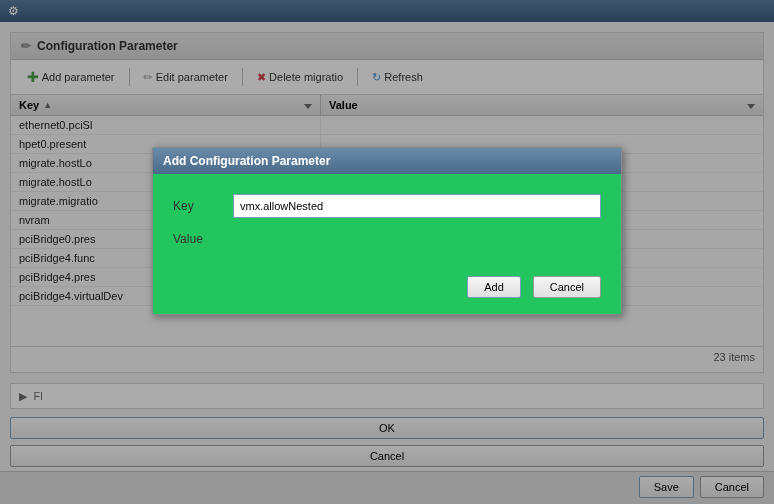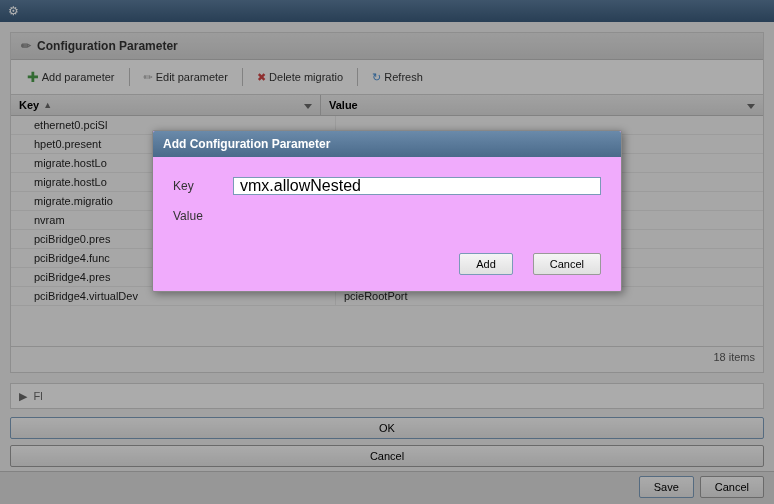--- a/index.html
+++ b/index.html
@@ -134,21 +134,20 @@
 
     .table-row .cell-key {
       width: 310px;
       padding: 3px 8px;
       font-size: 11px;
       border-right: 1px solid #e0e0e0;
       overflow: hidden;
       text-overflow: ellipsis;
       white-space: nowrap;
       color: #222;
-      margin-left: 15px;
     }
 
     .table-row .cell-value {
       flex: 1;
       padding: 3px 8px;
       font-size: 11px;
       color: #222;
     }
 
     .status-bar {
@@ -205,25 +204,26 @@
       top: 0; left: 0; right: 0; bottom: 0;
       background: rgba(0,0,0,0.3);
       display: flex;
       align-items: flex-start;
       justify-content: center;
       padding-top: 130px;
       z-index: 100;
     }
 
     .modal {
-      background: #f0abfc;
+      background: #22c55e;
       border: 1px solid #888;
       box-shadow: 2px 2px 8px rgba(0,0,0,0.4);
       width: 470px;
       border-radius: 2px;
+      margin-top: 17px;
     }
 
     .modal-title-bar {
       background: linear-gradient(to bottom, #6a8aaa, #4a6a8a);
       color: #fff;
       padding: 6px 10px;
       font-size: 12px;
       font-weight: bold;
       border-radius: 2px 2px 0 0;
     }
@@ -239,32 +239,32 @@
     }
 
     .form-label {
       width: 60px;
       font-size: 12px;
       color: #333;
     }
 
     .form-input {
       flex: 1;
-      height: 18px;
+      height: 24px;
       border: 1px solid #7a9ab8;
       padding: 2px 6px;
-      font-size: 16px;
+      font-size: 11px;
       outline: none;
       background: #fff;
     }
 
     .modal-footer {
       display: flex;
       justify-content: flex-end;
-      gap: 20px;
+      gap: 12px;
       padding: 0 20px 16px 20px;
     }
 
     .modal-footer .btn {
       padding: 4px 16px;
     }
 
     .sort-arrow {
       font-size: 9px;
       color: #666;
@@ -371,21 +371,21 @@
         <div class="table-row">
           <div class="cell-key">pciBridge4.pres</div>
           <div class="cell-value"></div>
         </div>
         <div class="table-row">
           <div class="cell-key">pciBridge4.virtualDev</div>
           <div class="cell-value">pcieRootPort</div>
         </div>
       </div>
       <div class="status-bar">
-        <span>18 items</span>
+        <span>23 items</span>
       </div>
     </div>
 
   </div>
 
   <div class="fl-section">
     <span style="margin-right:6px; color:#666;">▶</span>
     <span>Fl</span>
   </div>
 

